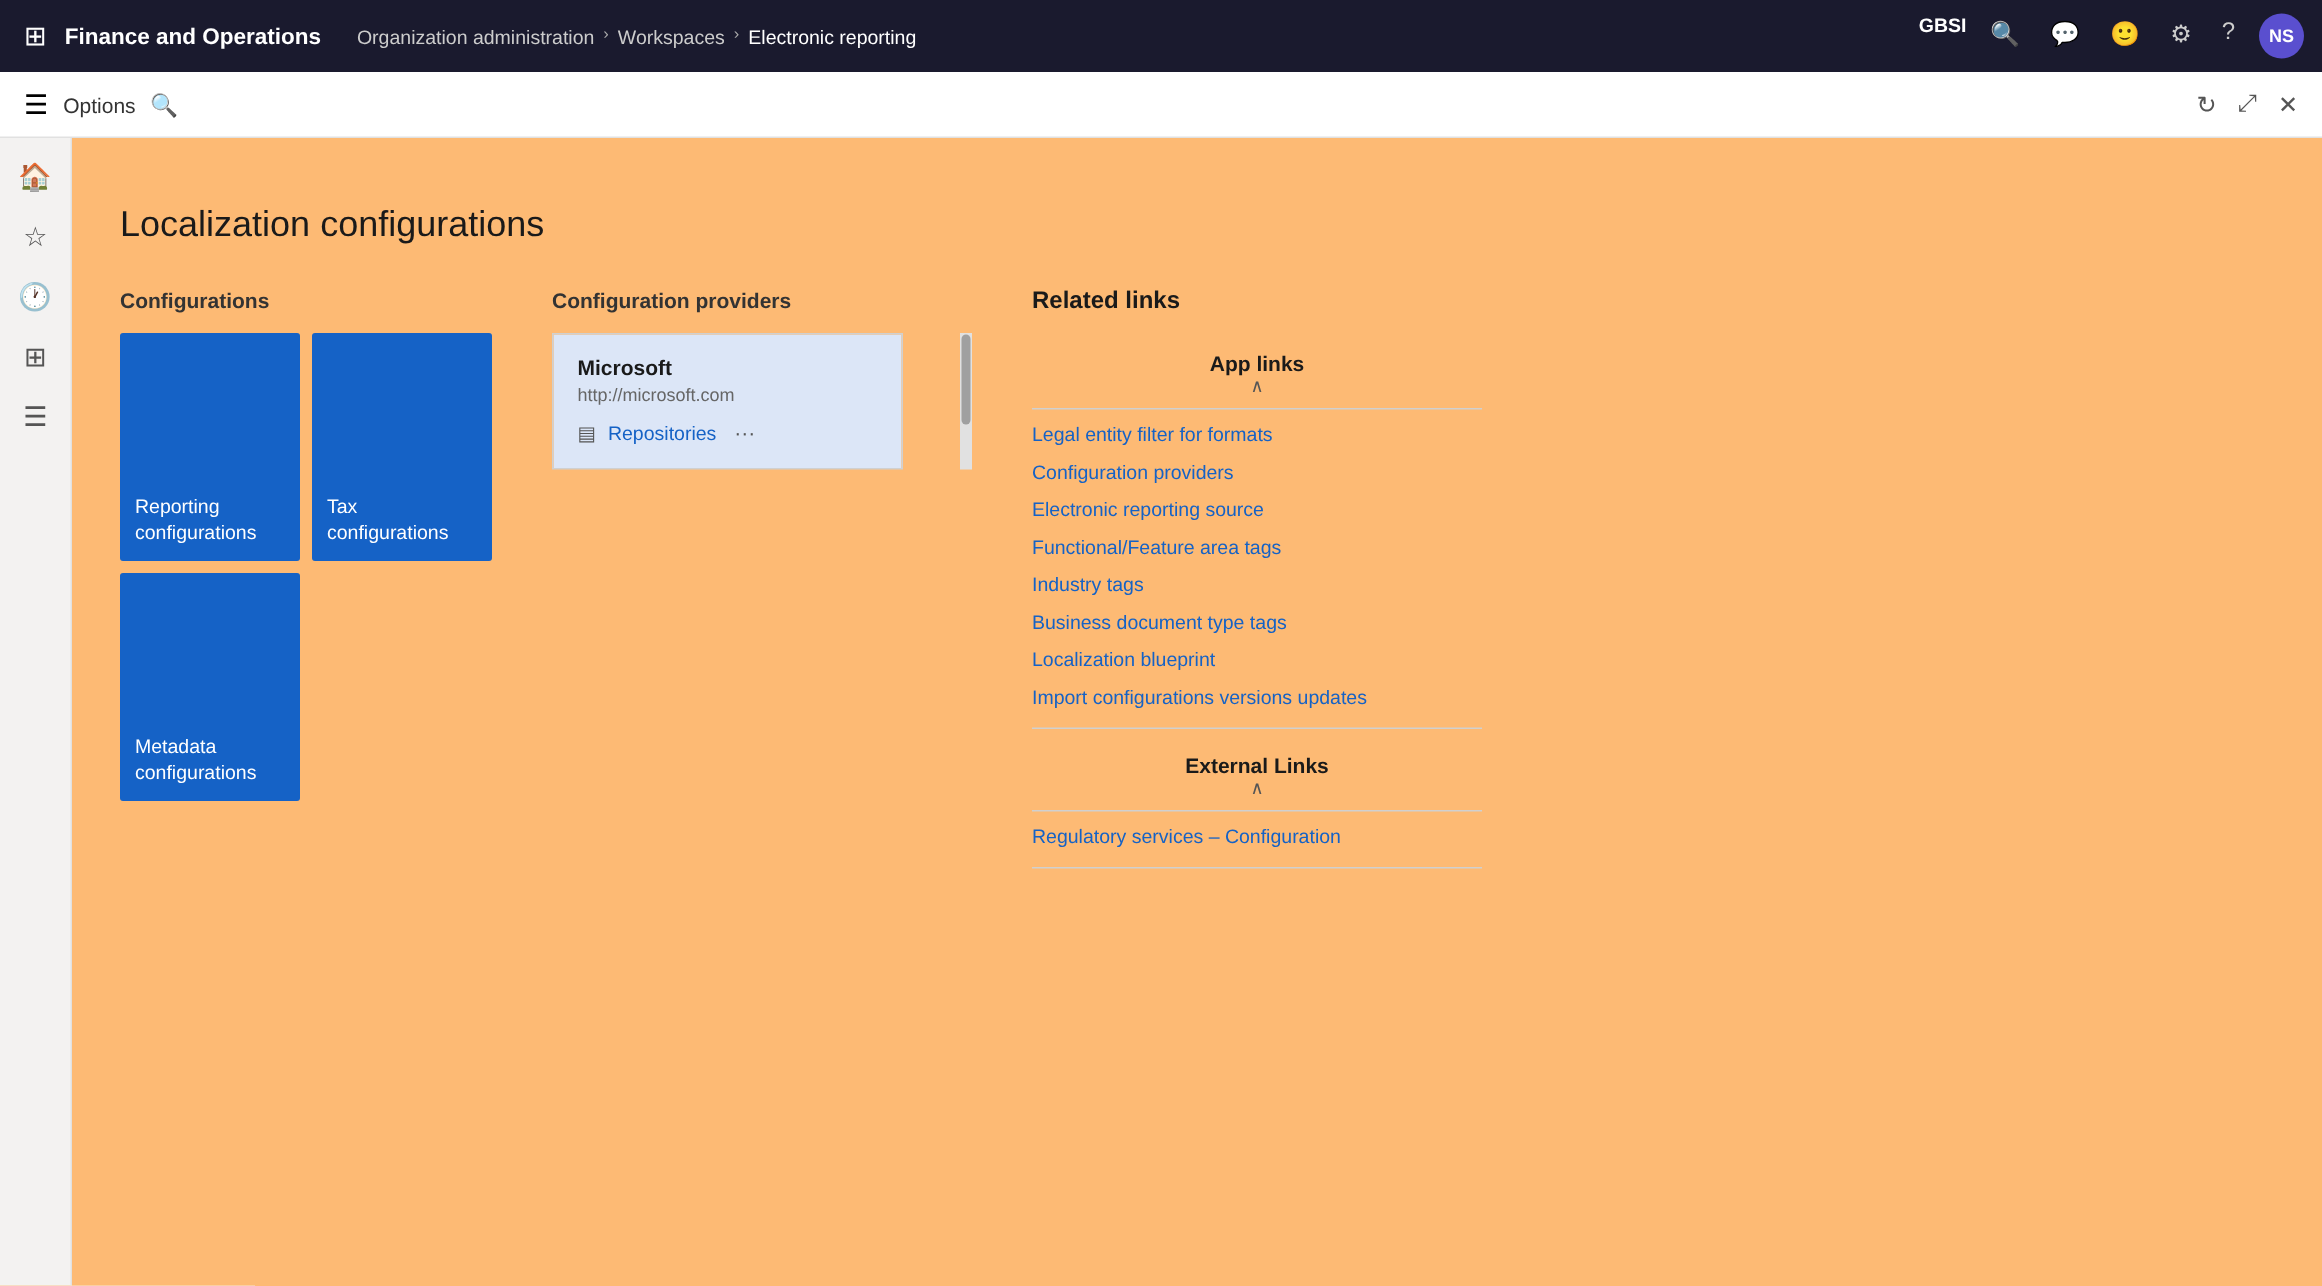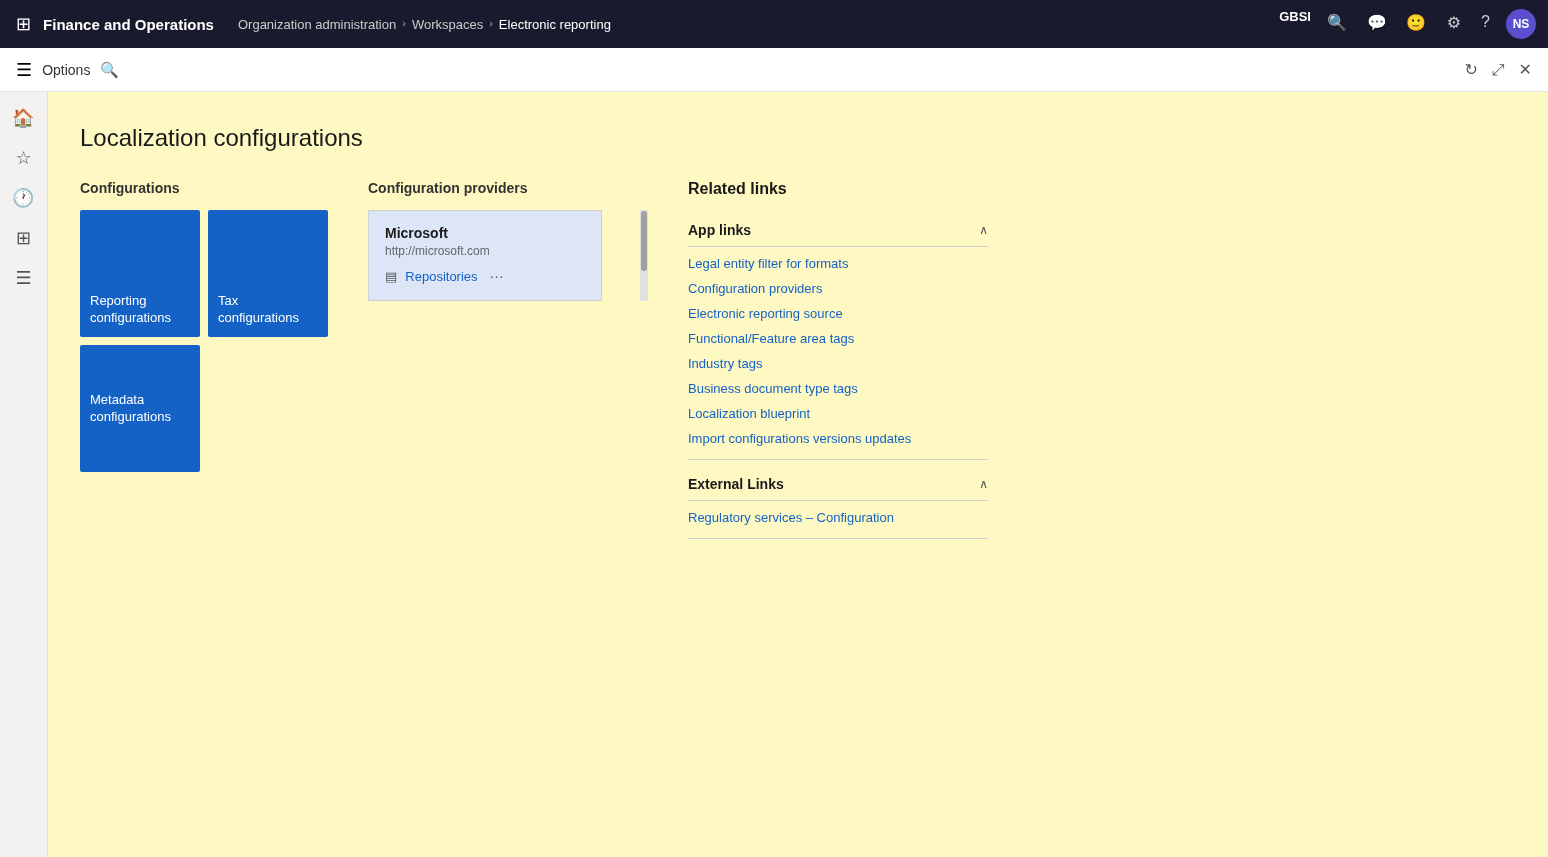--- a/index.html
+++ b/index.html
@@ -124,23 +124,23 @@
       display: flex; align-items: center; justify-content: center;
       border-radius: 4px;
       cursor: pointer;
       color: #555;
       font-size: 18px;
     }
 
     
     .content {
       flex: 1;
-      padding: 32px 32px;
+      padding: 44px 32px;
       overflow-y: auto;
-      background: #fef9c3;
+      background: #fdba74;
     }
 
     .page-title {
       font-size: 24px;
       font-weight: 300;
       color: #1a1a1a;
       margin-bottom: 28px;
     }
 
     .sections-row {
@@ -157,35 +157,34 @@
       margin-bottom: 14px;
     }
 
     .tiles-grid {
       display: grid;
       grid-template-columns: 120px 120px;
       gap: 8px;
     }
     .tile {
       width: 120px;
-      height: 127px;
+      height: 152px;
       background: #1562c6;
       color: #fff;
       display: flex;
       align-items: flex-end;
       padding: 10px;
       border-radius: 2px;
       cursor: pointer;
       font-size: 13px;
       line-height: 1.3;
       font-weight: 500;
     }
     .tile.single-col {
       grid-column: 1;
-      align-items: center;
     }
 
     
     .providers-section {
       min-width: 280px;
       max-width: 300px;
     }
     .providers-list {
       border: 1px solid #d0d0d0;
       background: #fff;
@@ -266,20 +265,21 @@
       margin-bottom: 8px;
     }
     .links-group-header {
       display: flex;
       align-items: center;
       justify-content: space-between;
       padding: 8px 0;
       cursor: pointer;
       border-bottom: 1px solid #d0d0d0;
       margin-bottom: 4px;
+      flex-direction: column;
     }
     .links-group-title {
       font-size: 14px;
       font-weight: 600;
       color: #1a1a1a;
     }
     .chevron-icon {
       color: #555;
       font-size: 12px;
     }

